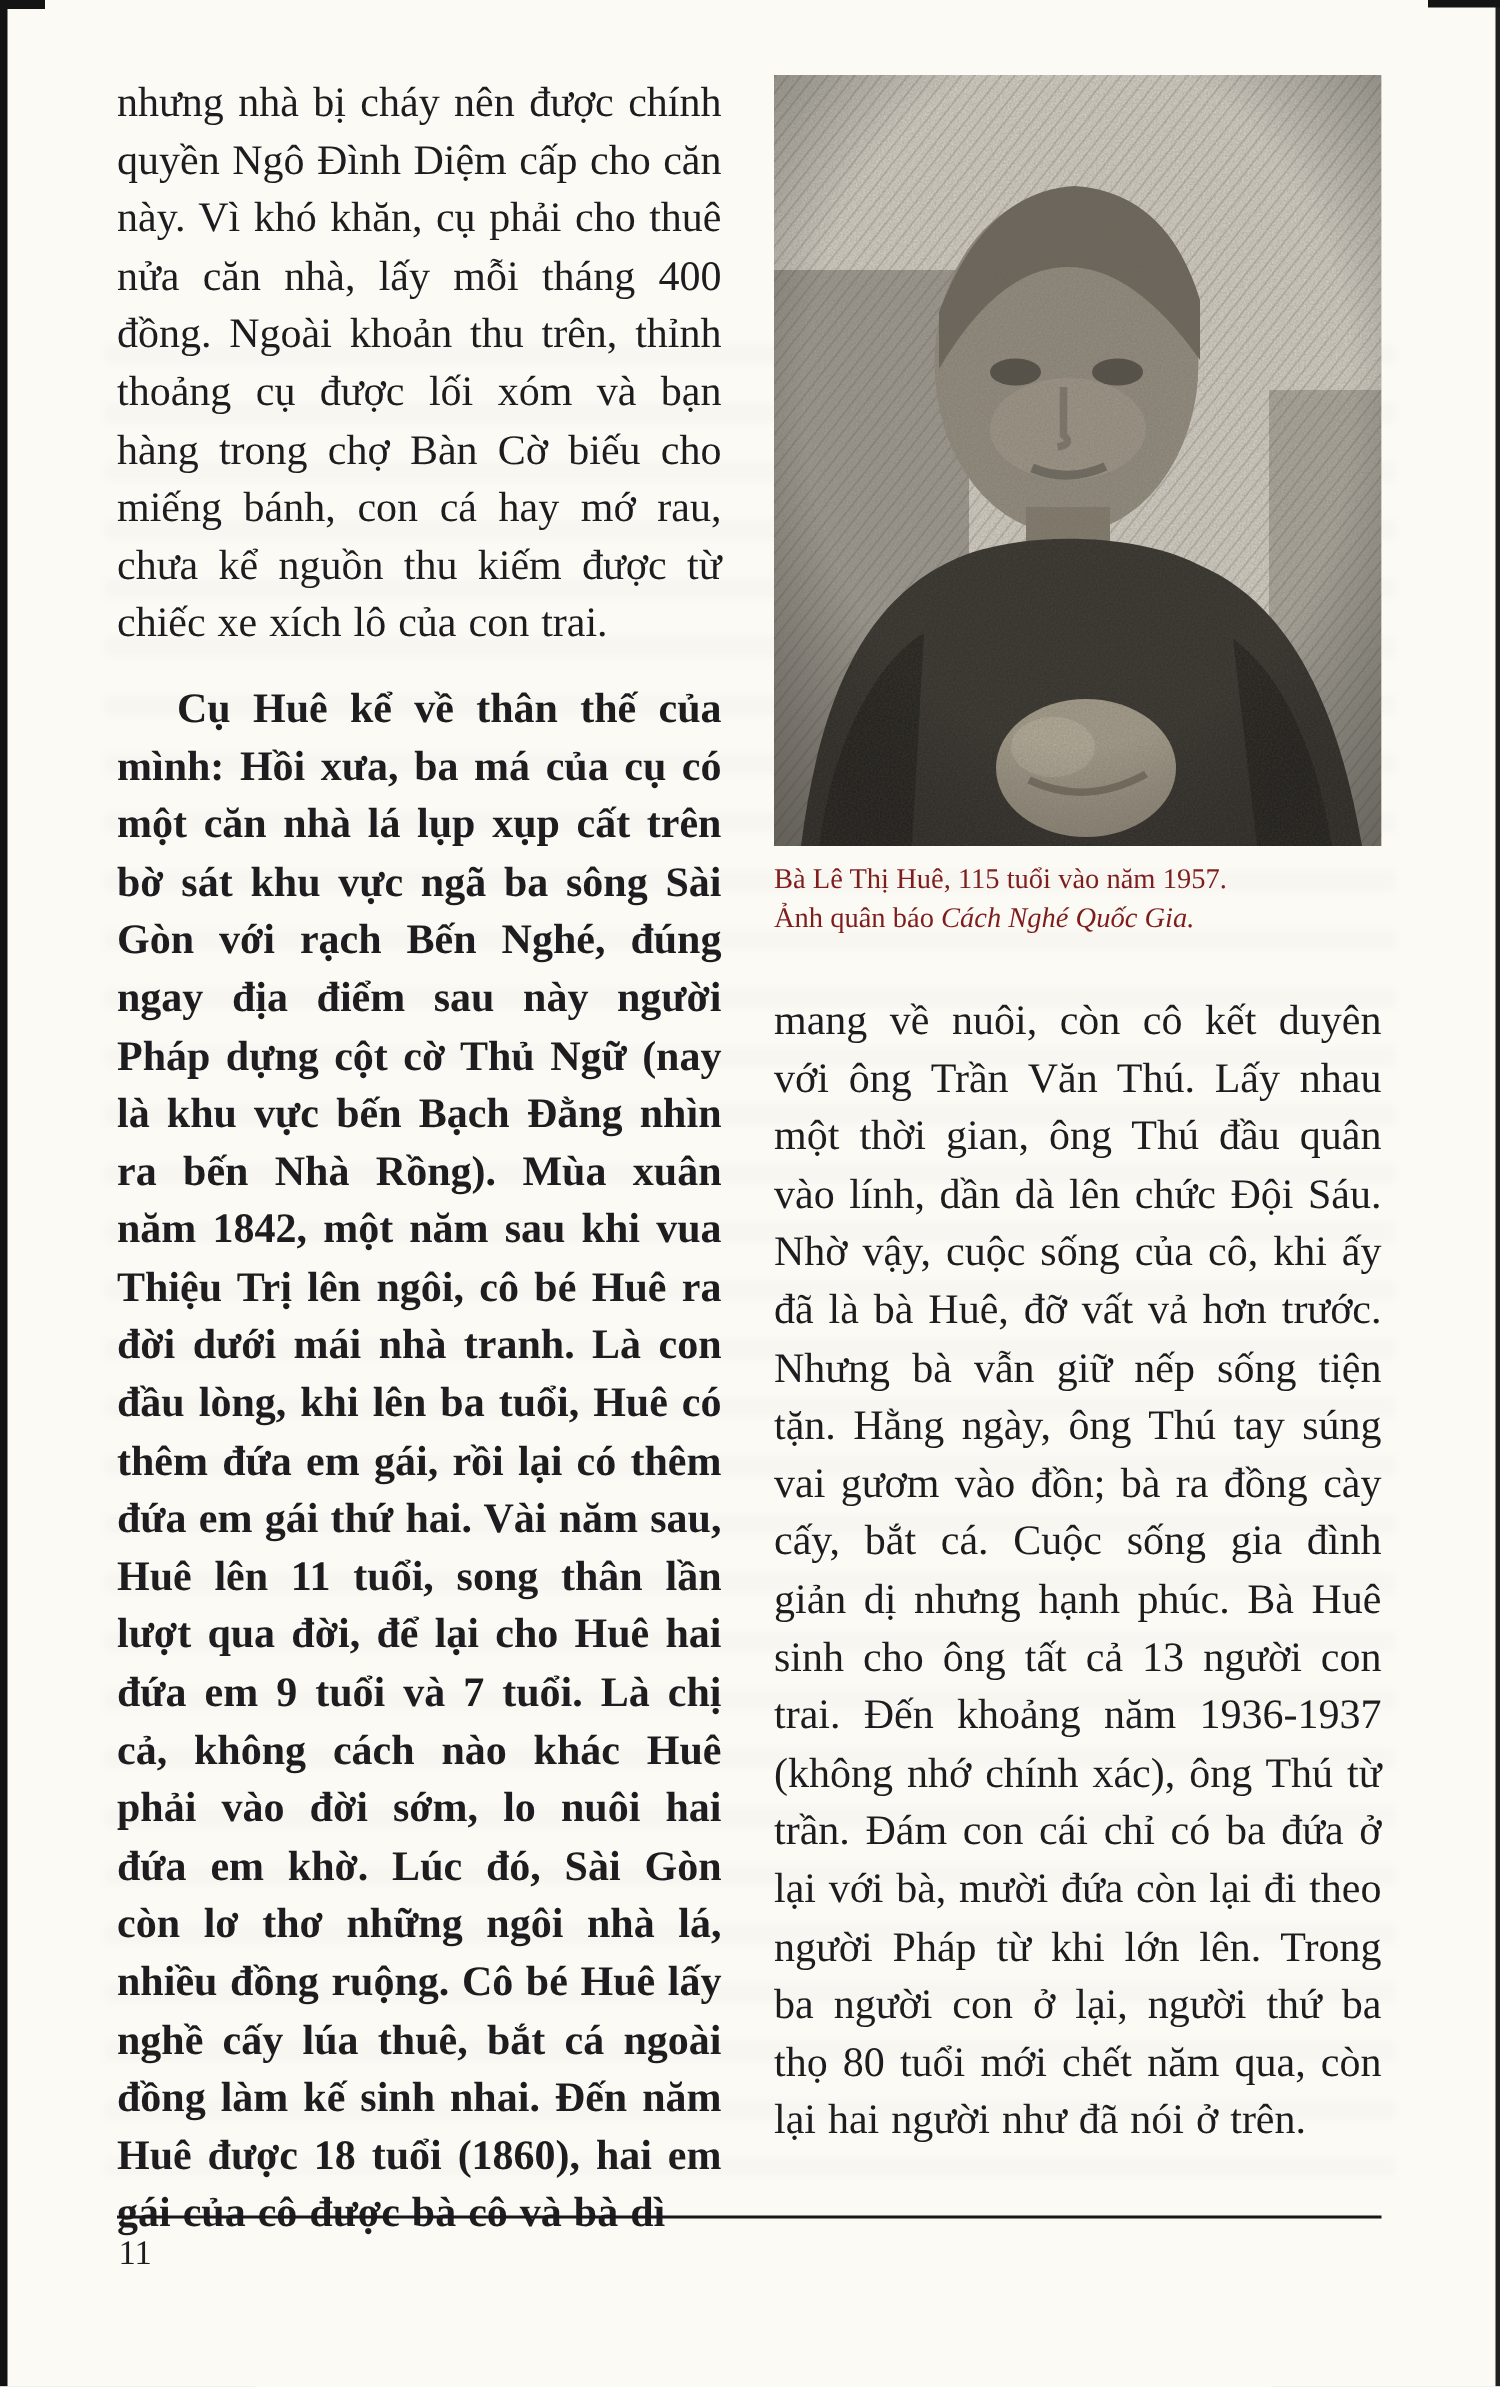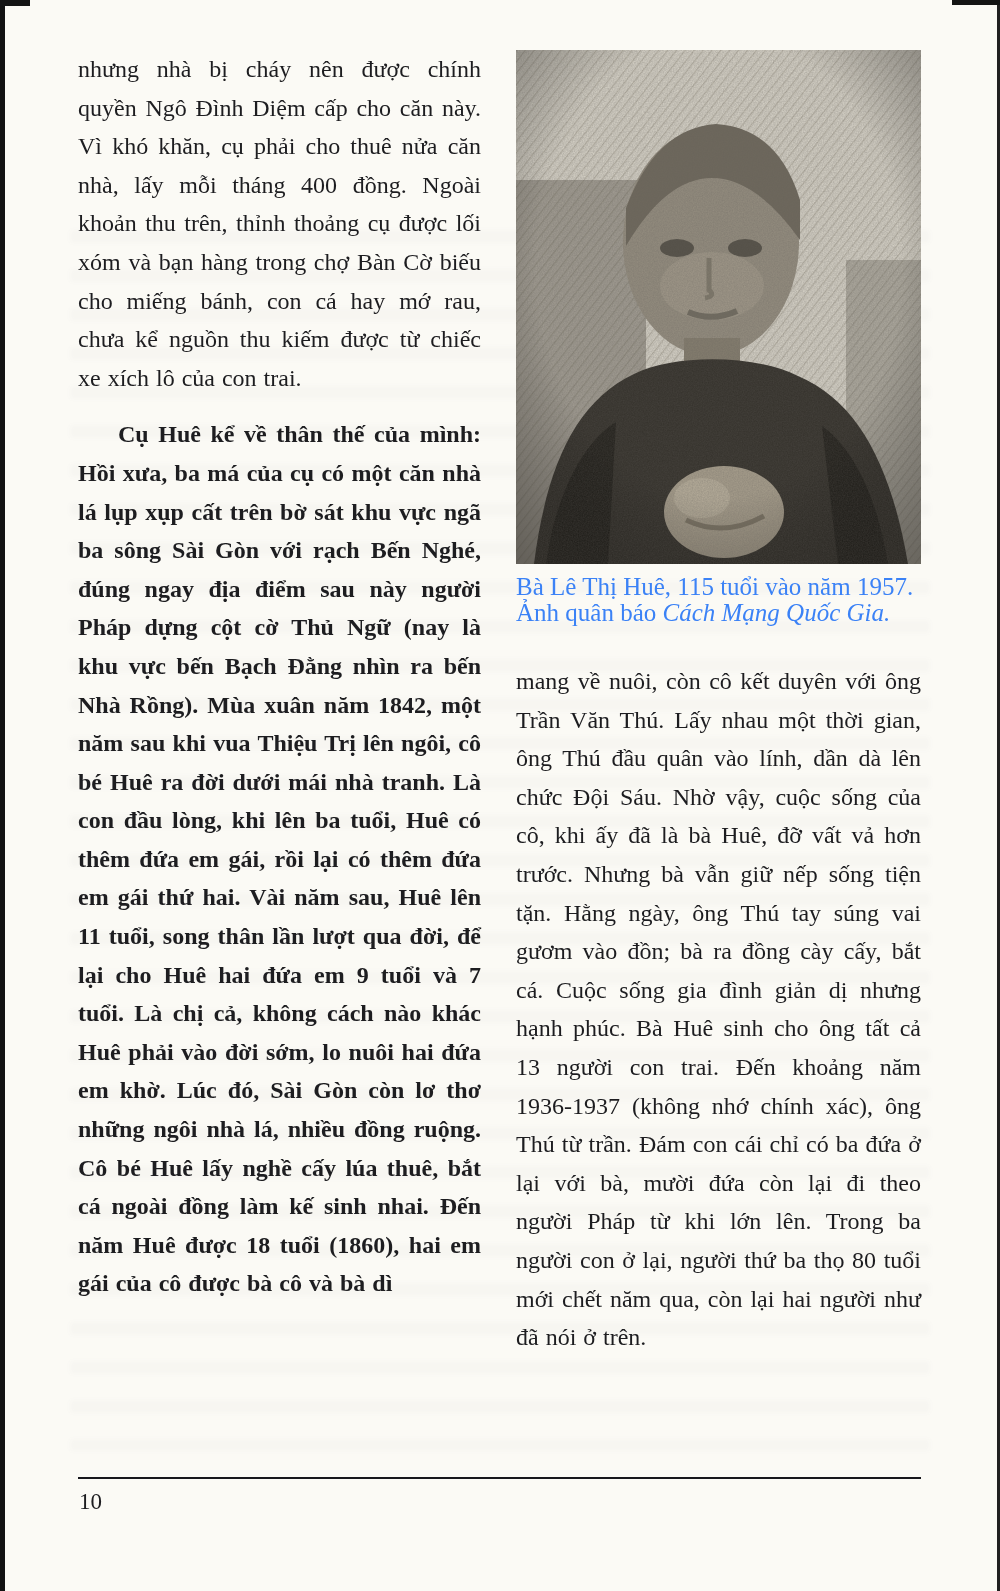--- a/index.html
+++ b/index.html
@@ -23,38 +23,38 @@
     position:absolute; left:70px; right:70px; top:230px; bottom:140px;
     background-image:repeating-linear-gradient(180deg,
       rgba(110,110,120,0.055) 0 13px, transparent 13px 39px);
     filter:blur(2px);
     opacity:.55;
     pointer-events:none;
   }
   .col-left  { position:absolute; left:78px;  top:50px; width:403px; }
   .col-right { position:absolute; left:516px; top:50px; width:405px; }
   .para {
-    font-size:24px;
+    font-size:28px;
     line-height:38.6px;
     text-align:justify;
     text-justify:inter-word;
     word-spacing:1px;
   }
   .para.indent { text-indent:40px; margin-top:18px;font-weight:bold; }
   .photo-frame {
     width:405px; height:514px;
     overflow:hidden;
     background:#cfcbc1;
   }
   .photo-frame svg { display:block; width:100%; height:100%; }
   .caption {
     margin-top:10px;
-    font-size:25px;
+    font-size:19px;
     line-height:26px;
-    color:#3b82f6;
+    color:#7f1d1d;
   }
   .col-right .para.body-start { margin-top:36px; }
   .footer-rule {
     position:absolute; left:78px; top:1477px;
     width:843px; height:2px; background:#17171c;
   }
   .page-number {
     position:absolute; left:79px; top:1489px;
     font-size:23px;
   }
@@ -113,28 +113,28 @@
           <ellipse cx="208" cy="462" rx="60" ry="46" fill="#a79e8c"></ellipse>
           <ellipse cx="186" cy="448" rx="28" ry="20" fill="#b6ad9a"></ellipse>
           <path d="M170,470 Q208,488 248,466" stroke="#7d7565" stroke-width="5" fill="none"></path>
 
           <rect width="405" height="514" fill="url(#vig)"></rect>
           <rect width="405" height="514" filter="url(#grain)"></rect>
         </svg>
       </div>
       <figcaption class="caption">
         <span>Bà Lê Thị Huê, 115 tuổi vào năm 1957.</span><br>
-        <span>Ảnh quân báo </span><i>Cách Mạng Quốc Gia.</i>
+        <span>Ảnh quân báo </span><i>Cách Nghé Quốc Gia.</i>
       </figcaption>
     </figure>
 
     <p class="para body-start">mang về nuôi, còn cô kết duyên với ông Trần Văn Thú. Lấy nhau một thời gian, ông Thú đầu quân vào lính, dần dà lên chức Đội Sáu. Nhờ vậy, cuộc sống của cô, khi ấy đã là bà Huê, đỡ vất vả hơn trước. Nhưng bà vẫn giữ nếp sống tiện tặn. Hằng ngày, ông Thú tay súng vai gươm vào đồn; bà ra đồng cày cấy, bắt cá. Cuộc sống gia đình giản dị nhưng hạnh phúc. Bà Huê sinh cho ông tất cả 13 người con trai. Đến khoảng năm 1936-1937 (không nhớ chính xác), ông Thú từ trần. Đám con cái chỉ có ba đứa ở lại với bà, mười đứa còn lại đi theo người Pháp từ khi lớn lên. Trong ba người con ở lại, người thứ ba thọ 80 tuổi mới chết năm qua, còn lại hai người như đã nói ở trên.</p>
   </div>
 
   <div class="footer-rule"></div>
-  <div class="page-number">10</div>
+  <div class="page-number">11</div>
 
   <div class="scan-edge-left"></div>
   <div class="scan-edge-right"></div>
   <div class="scan-corner-tl"></div>
   <div class="scan-corner-tr"></div>
 
 </div>
 
 </body></html>

